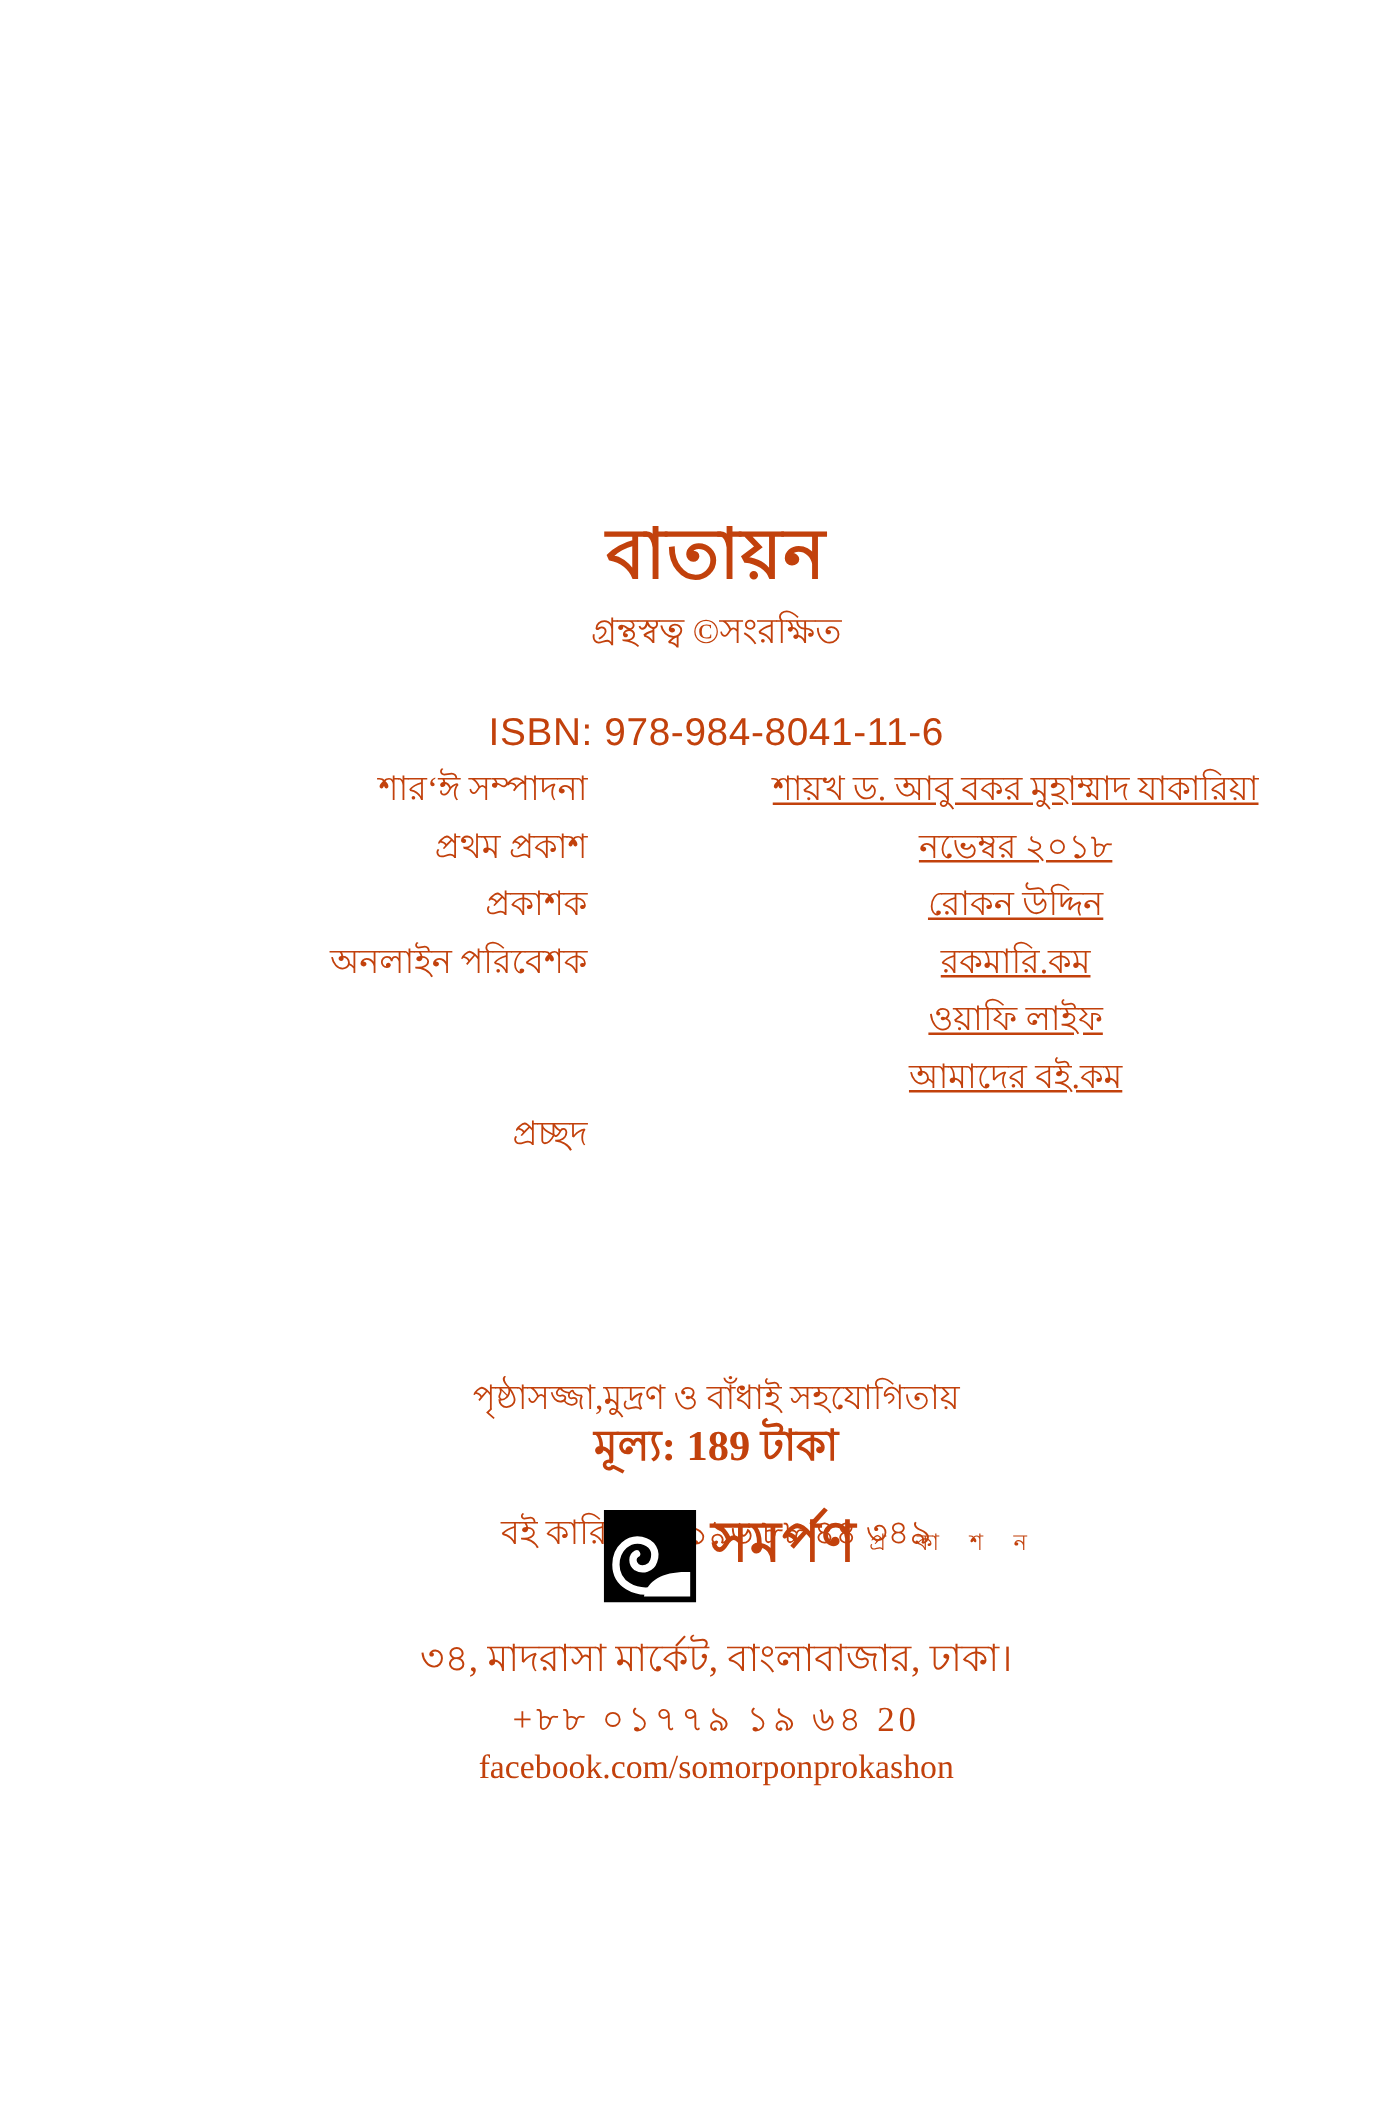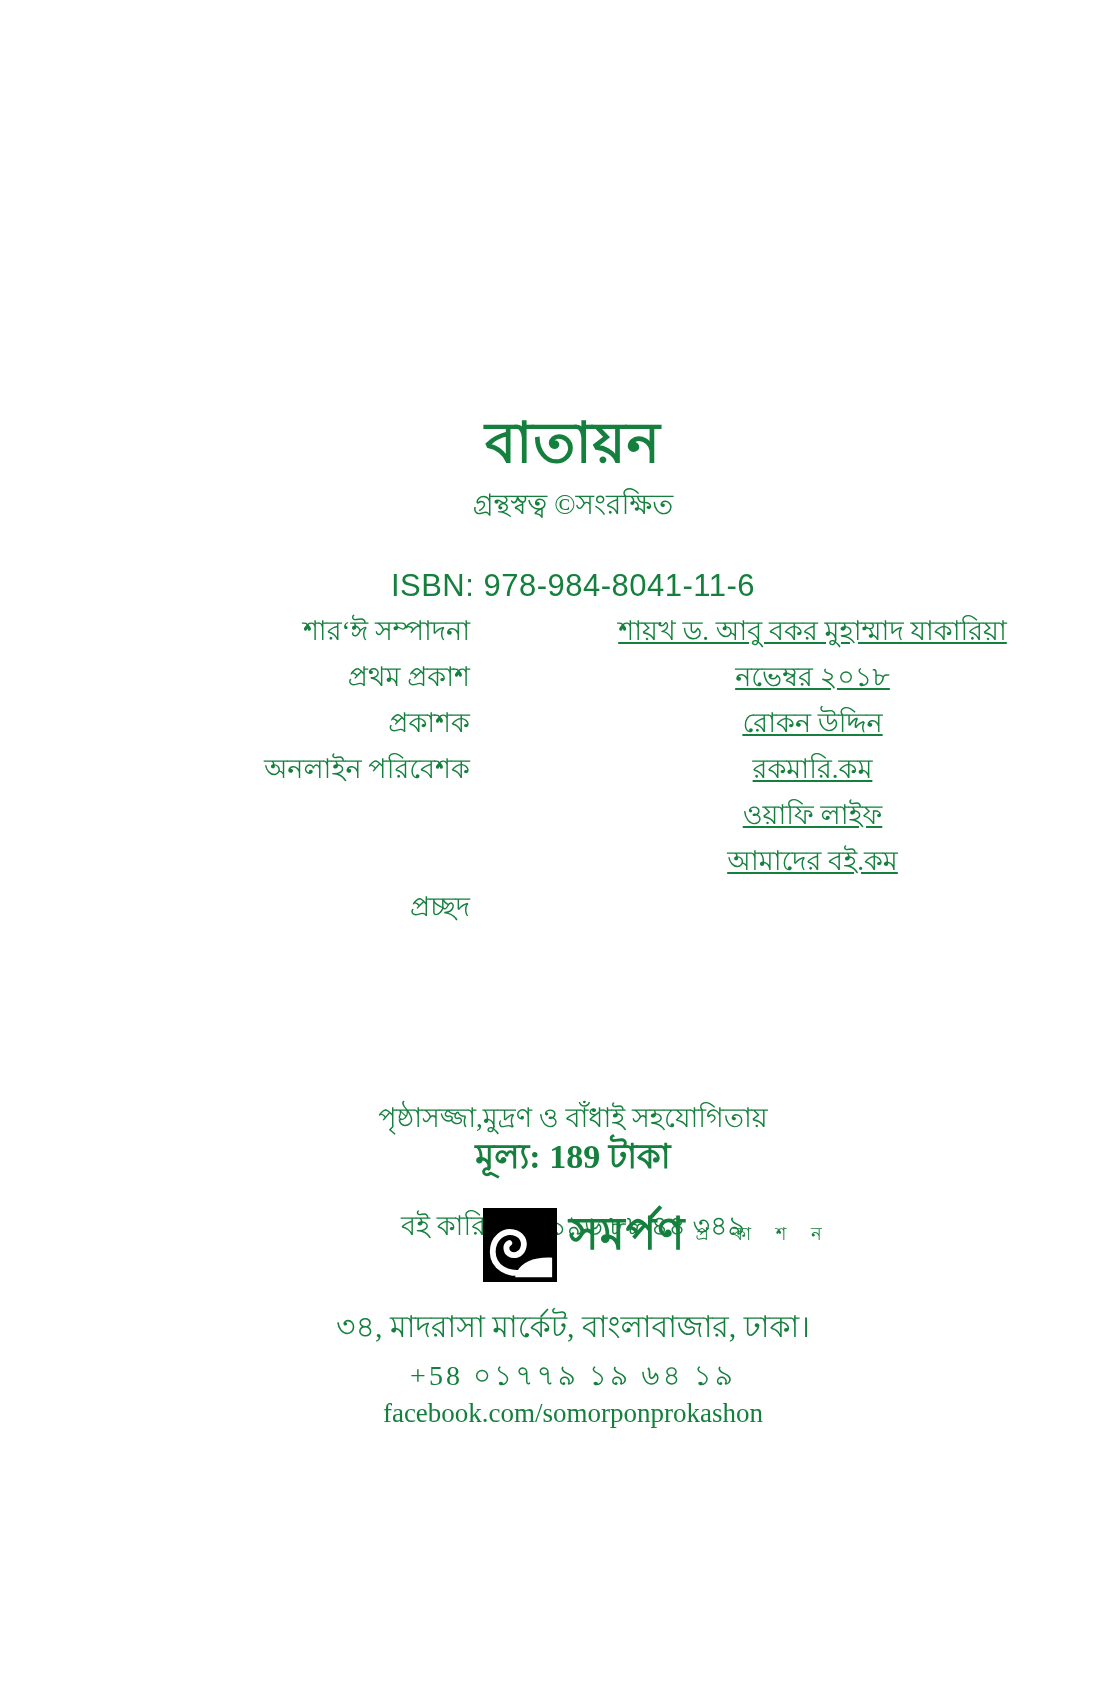--- a/index.html
+++ b/index.html
@@ -2,21 +2,21 @@
 <html><head>
 <meta charset="utf-8">
 <style>
   html, body { margin: 0; padding: 0; background: #e8e8e8; }
   .page {
     position: relative;
     width: 1100px;
     height: 1700px;
     margin: 0 auto;
     background: #ffffff;
-    color: #15803d;
+    color: #c2410c;
     font-family: "Liberation Serif", "DejaVu Sans", serif;
     overflow: hidden;
   }
   
   .cline {
     position: absolute;
     left: 46px;
     width: 1054px;
     text-align: center;
     white-space: pre-wrap;
@@ -125,17 +125,17 @@
       <path d="M41 66 C26 69 10 61 10 45 C10 31 21 23 31 25 C40 27 44 34 41 42 C39 48 32 50 27 47 C23 44 23 38 27 36" fill="none" stroke="#ffffff" stroke-width="6" stroke-linecap="round"></path>
     </svg>
     <div class="logo-text">
       <div class="logo-name">সমর্পণ</div>
       <div class="logo-sub">প্র কা শ ন</div>
     </div>
   </div>
 
   <div class="cline address-line">৩৪, মাদরাসা মার্কেট, বাংলাবাজার, ঢাকা।</div>
 
-  <div class="cline phone-line">+58 ০১৭৭৯ ১৯ ৬৪ ১৯</div>
+  <div class="cline phone-line">+৮৮ ০১৭৭৯ ১৯ ৬৪ 20</div>
 
   <div class="cline facebook-line">facebook.com/somorponprokashon</div>
 
 </div>
 
 </body></html>

